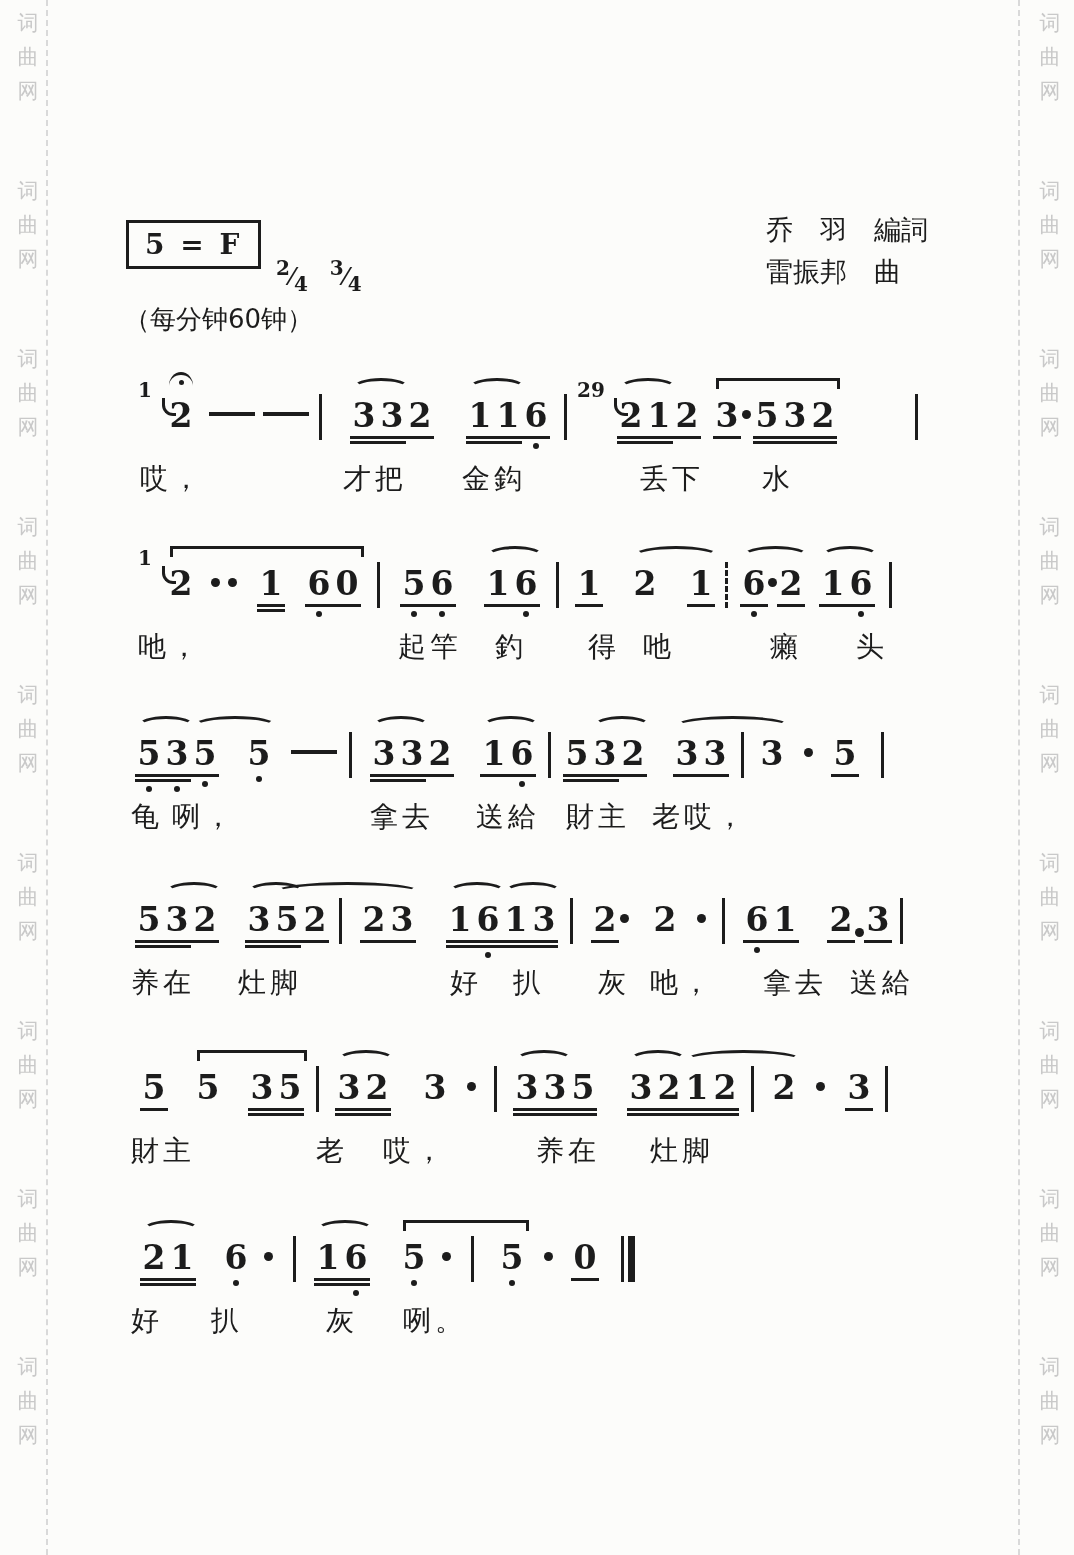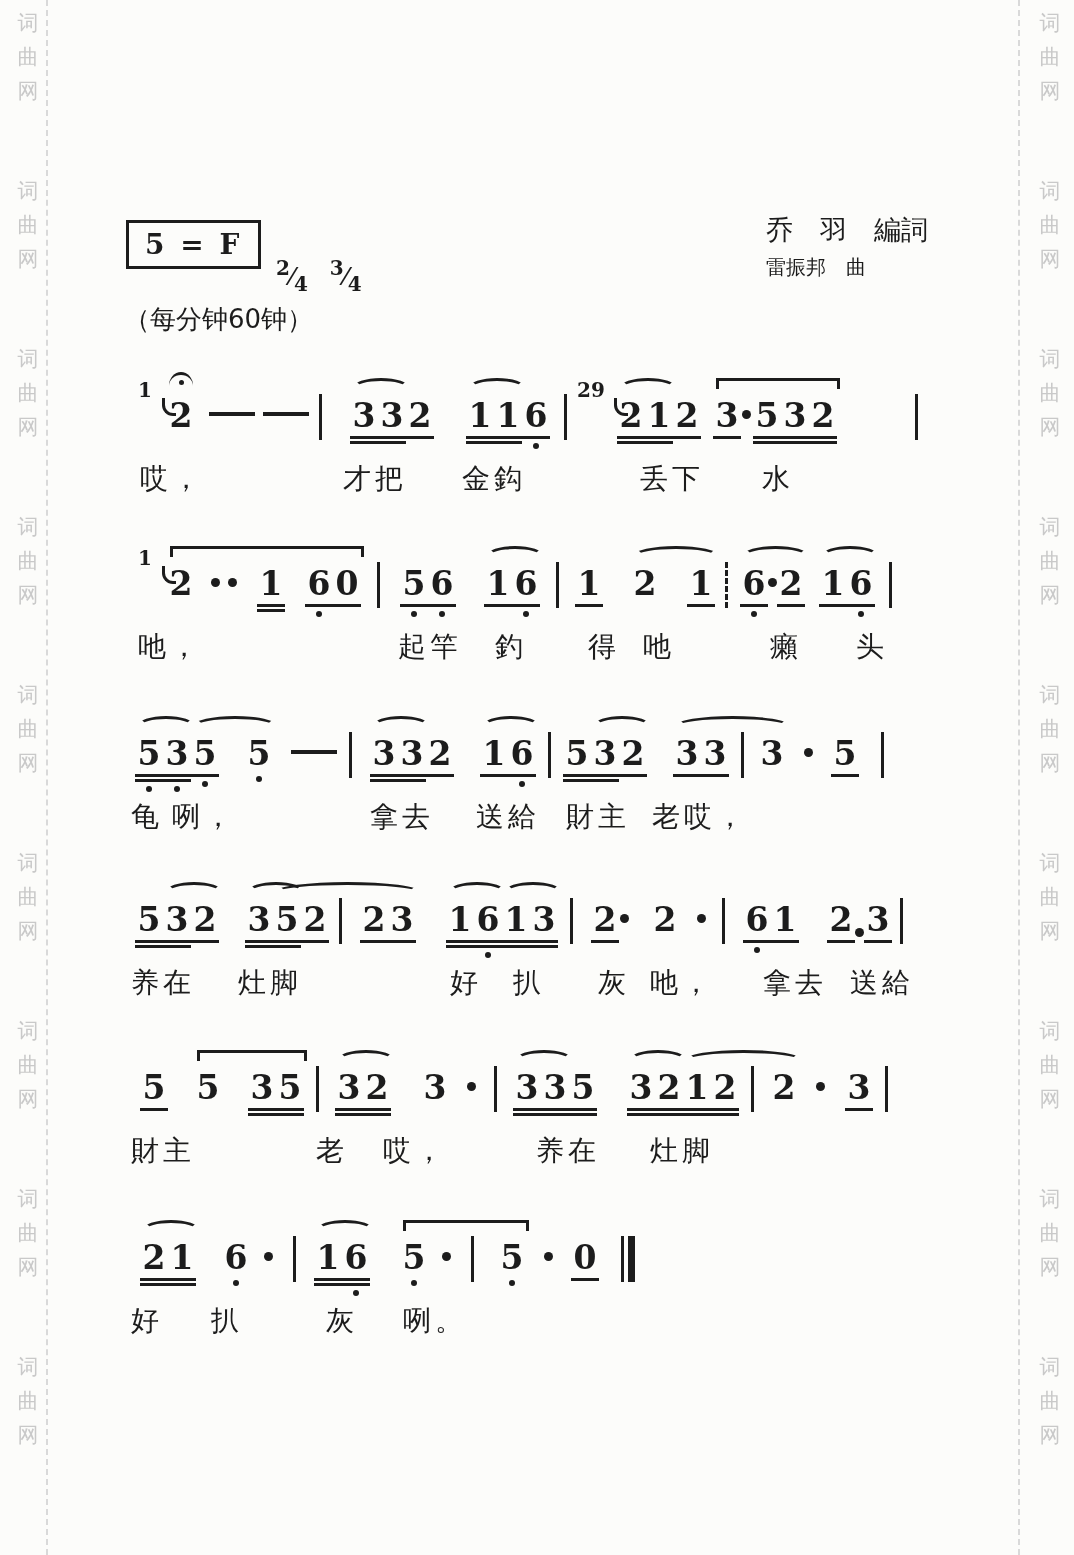--- a/index.html
+++ b/index.html
@@ -12,21 +12,21 @@
   .title{position:absolute;top:146px;left:0;right:0;text-align:center;
          font-weight:900;font-size:42px;letter-spacing:14px;font-family:"DejaVu Sans",sans-serif;}
   .keybox{position:absolute;left:126px;top:220px;border:3px solid #1c1c1c;padding:5px 16px;
           font-family:"DejaVu Serif",serif;font-weight:700;font-size:28px;letter-spacing:3px;}
   .timesigs{position:absolute;left:276px;top:228px;font-family:"DejaVu Serif",serif;font-weight:700;font-size:24px;margin-top:28px;}
   .frac{display:inline-block;margin-right:22px;}
   .frac sup{font-size:20px;vertical-align:10px;}
   .frac sub{font-size:20px;vertical-align:-6px;}
   .subtitle{position:absolute;left:428px;top:228px;font-size:28px;letter-spacing:2px;}
   .credit1{position:absolute;left:766px;top:212px;font-size:27px;}
-  .credit2{position:absolute;left:766px;top:254px;font-size:20px;}
+  .credit2{position:absolute;left:766px;top:254px;font-size:27px;}
   .tempo{position:absolute;left:124px;top:302px;font-size:26px;}
   .score{position:absolute;left:0;top:0;right:0;}
   .music-line{position:absolute;left:0;right:0;}
   .nrow{position:relative;display:flex;align-items:flex-start;padding-top:30px;height:90px;}
   .tok{position:relative;display:flex;flex-direction:column;align-items:center;width:28px;flex:none;}
   .digit{font-family:"DejaVu Serif",serif;font-weight:700;font-size:33px;line-height:36px;}
   .uline{width:100%;height:3px;background:#1c1c1c;margin-top:2px;}
   .odot{width:6px;height:6px;border-radius:50%;background:#1c1c1c;margin-top:4px;}
   .bar{width:3px;height:46px;background:#1c1c1c;margin-top:-4px;flex:none;}
   .dbar{width:0;height:46px;border-left:3px dashed #1c1c1c;margin-top:-4px;flex:none;}

